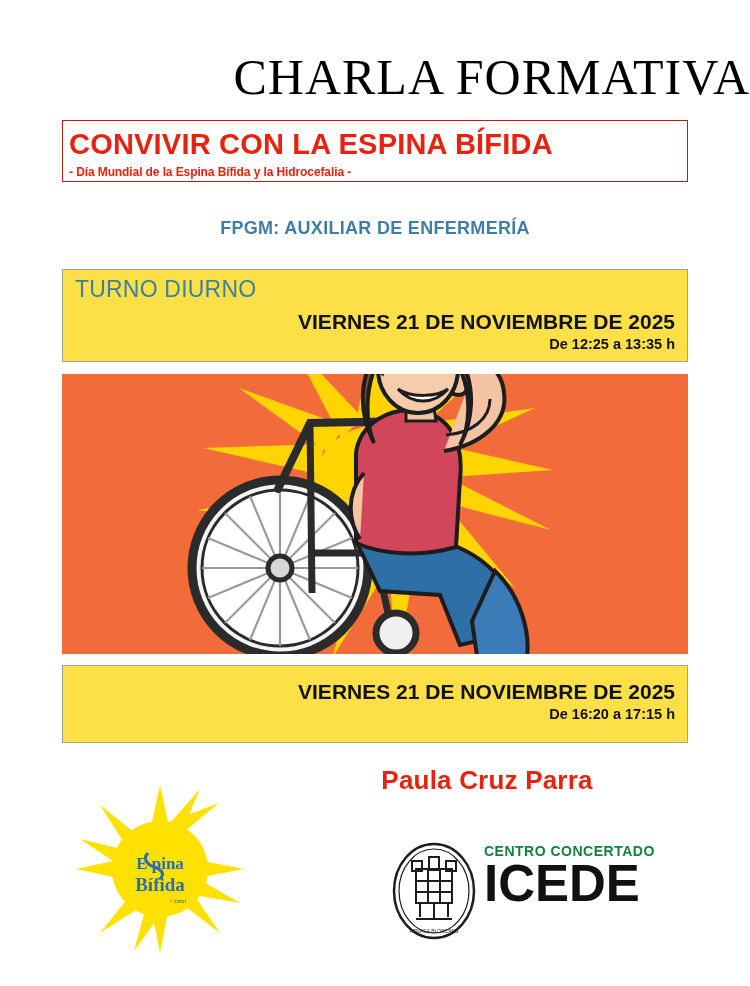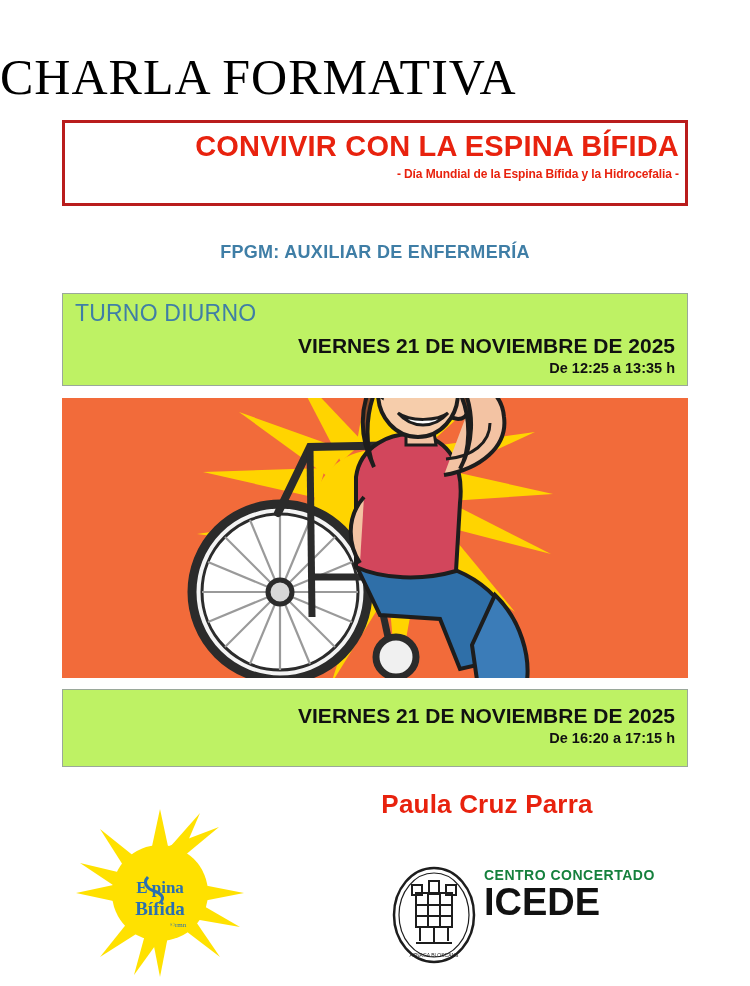--- a/index.html
+++ b/index.html
@@ -12,33 +12,33 @@
     overflow: hidden;
     position: relative;
   }
   .poster {
     width: 750px;
     height: 986px;
     position: relative;
     padding: 0;
   }
   .title-main {
-    text-align: left;
+    text-align: right;
     font-family: "Liberation Serif", serif;
     font-size: 50px;
     letter-spacing: 1px;
     color: #000000;
     margin: 48px 0 14px 0;
     font-weight: 400;
   }
   .subtitle-box {
-    border: 3px solid #b91c1c;
+    border: 1px solid #b91c1c;
     margin: 0 62px;
-    padding: 8px 6px 22px 6px;
-    text-align: right;
+    padding: 8px 6px 2px 6px;
+    text-align: left;
   }
   .subtitle-1 {
     color: #e8220e;
     font-weight: bold;
     font-size: 29px;
     letter-spacing: 0.2px;
     line-height: 1.05;
   }
   .subtitle-2 {
     color: #e8220e;
@@ -51,21 +51,21 @@
     text-align: center;
     color: #3f7ea6;
     font-size: 18px;
     font-weight: bold;
     margin: 36px 0 30px 0;
     letter-spacing: 0.3px;
   }
   .shift-box {
     margin: 0 62px;
     border: 1px solid #9aa89a;
-    background: #bef264;
+    background: #fde047;
     padding: 7px 12px 8px 12px;
     min-height: 78px;
     position: relative;
   }
   .shift-label {
     color: #3f7ea6;
     font-size: 23px;
     font-weight: 500;
     letter-spacing: 0.2px;
     line-height: 1.1;
@@ -151,21 +151,21 @@
     left: 94px;
     top: 2px;
   }
   .icede-small {
     font-size: 14px;
     font-weight: bold;
     letter-spacing: 0.5px;
     color: #15803d;
   }
   .icede-big {
-    font-size: 38px;
+    font-size: 51px;
     font-weight: bold;
     letter-spacing: 0px;
     color: #111111;
     line-height: 0.95;
     margin-top: 1px;
   }
 </style>
 </head>
 <body>
 

